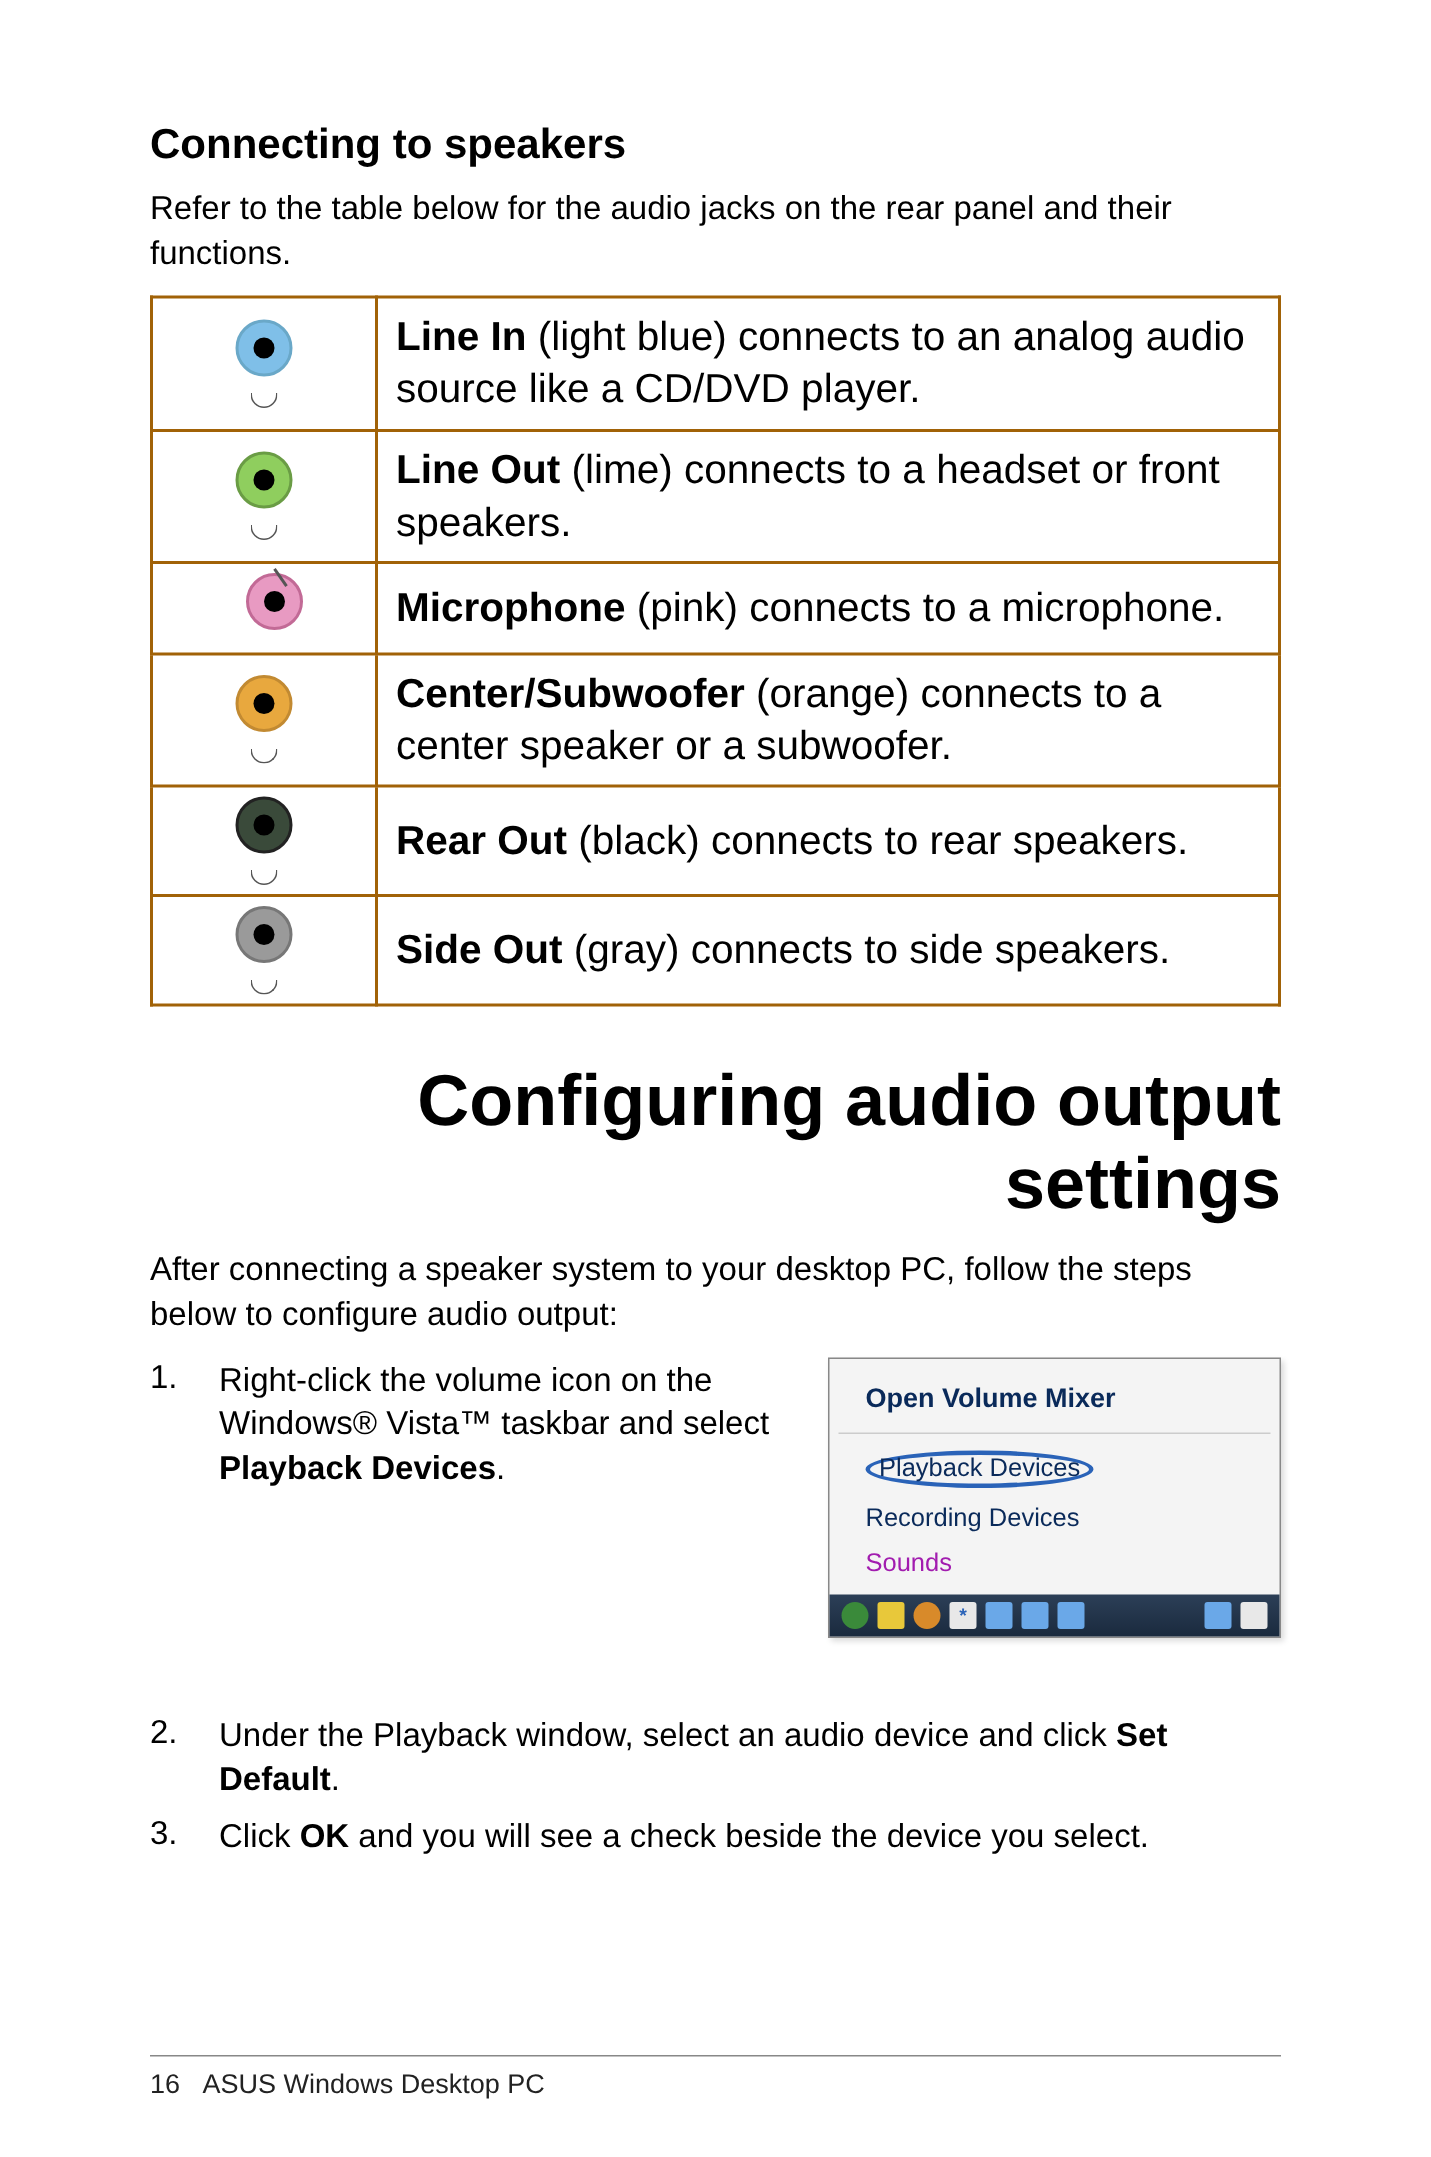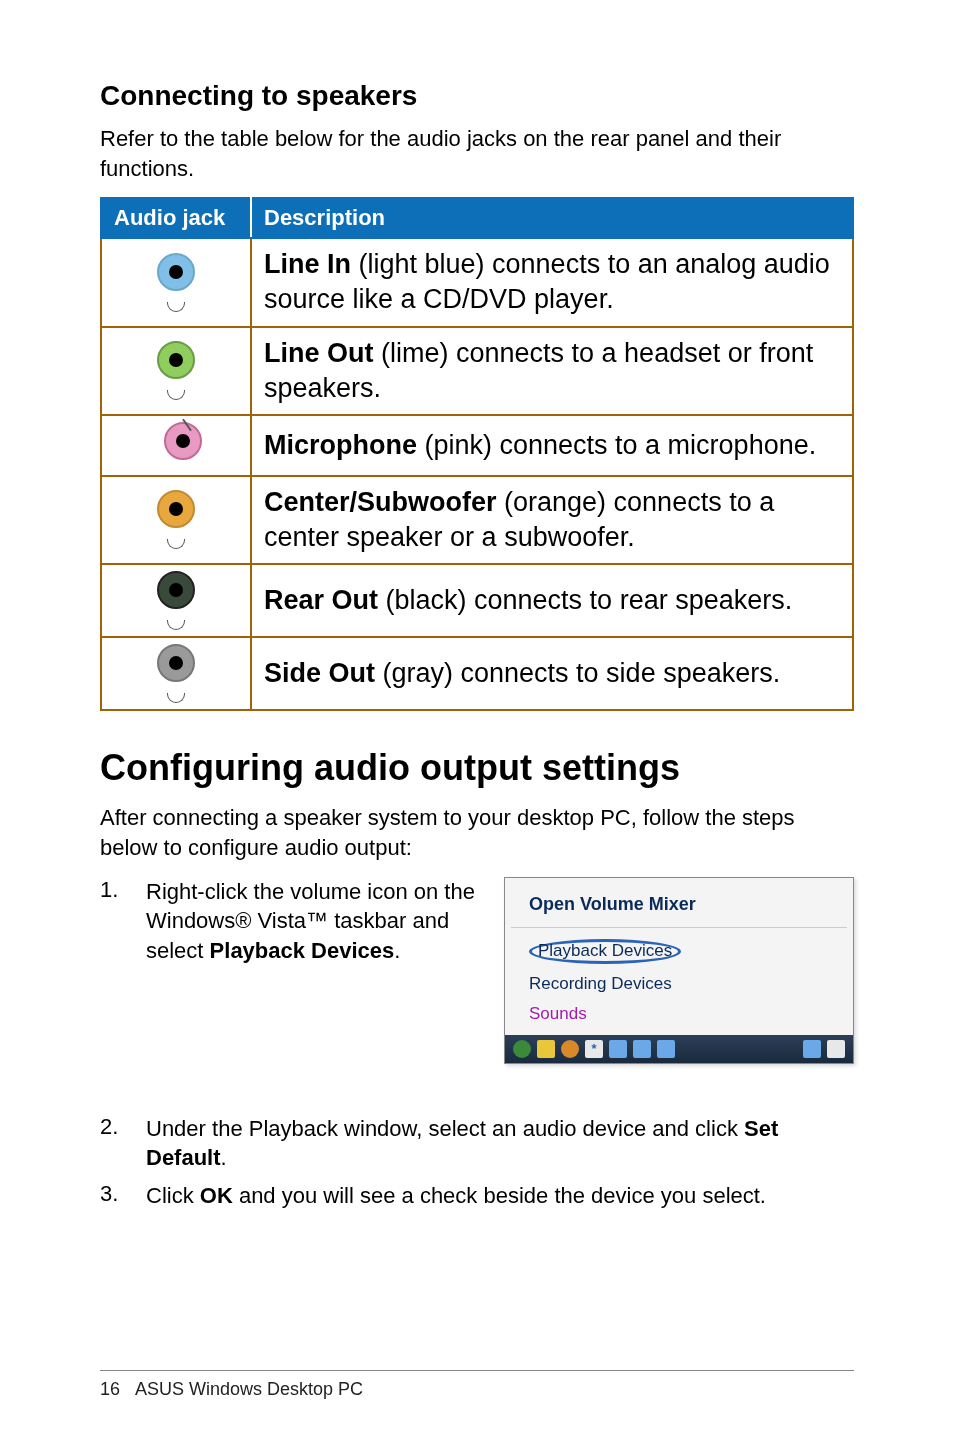--- a/index.html
+++ b/index.html
@@ -89,22 +89,23 @@
       width: 2px; height: 14px;
       background: #555;
       transform: rotate(-35deg);
       margin-left: -16px;
       margin-top: -4px;
       vertical-align: top;
     }
     .main-heading {
       font-family: Arial, sans-serif;
       font-weight: 900;
-      font-size: 36px;
+      font-size: 48px;
       margin-bottom: 14px;
+      text-align: right;
     }
     .step-row {
       display: flex;
       align-items: flex-start;
       gap: 18px;
       margin-bottom: 8px;
     }
     .step-num {
       font-size: 22px;
       width: 28px;
@@ -119,21 +120,21 @@
       display: flex;
       gap: 24px;
       margin-bottom: 50px;
     }
     .step1-left {
       flex: 1;
       display: flex;
       gap: 18px;
     }
     .menu-mock {
-      width: 350px;
+      width: 302px;
       flex-shrink: 0;
       border: 1px solid #888;
       background: #f4f4f4;
       padding: 6px 0 0 0;
       box-shadow: 2px 2px 4px rgba(0,0,0,.15);
     }
     .menu-title {
       font-size: 18px;
       font-weight: bold;
       color: #0a2a5a;
@@ -186,24 +187,20 @@
     .bold { font-weight: bold; }
   </style>
 </head>
 <body>
 
 <h2 class="section-heading">Connecting to speakers</h2>
 <p class="body-text">Refer to the table below for the audio jacks on the rear panel and their functions.</p>
 
 <table class="audio">
   <tbody>
-      <tr>
-    <th>Audio jack</th>
-    <th>Description</th>
-  </tr>
   <tr>
     <td class="icon-cell"><span class="jack-wrap"><span class="jack jack-line-in"></span><span class="jack-sym"></span></span></td>
     <td><span class="bold">Line In</span><span> (light blue) connects to an analog audio source like a CD/DVD player.</span></td>
   </tr>
   <tr>
     <td class="icon-cell"><span class="jack-wrap"><span class="jack jack-line-out"></span><span class="jack-sym"></span></span></td>
     <td><span class="bold">Line Out</span><span> (lime) connects to a headset or front speakers.</span></td>
   </tr>
   <tr>
     <td class="icon-cell"><span class="jack-wrap"><span class="jack jack-mic"></span><span class="mic-stick"></span></span></td>

